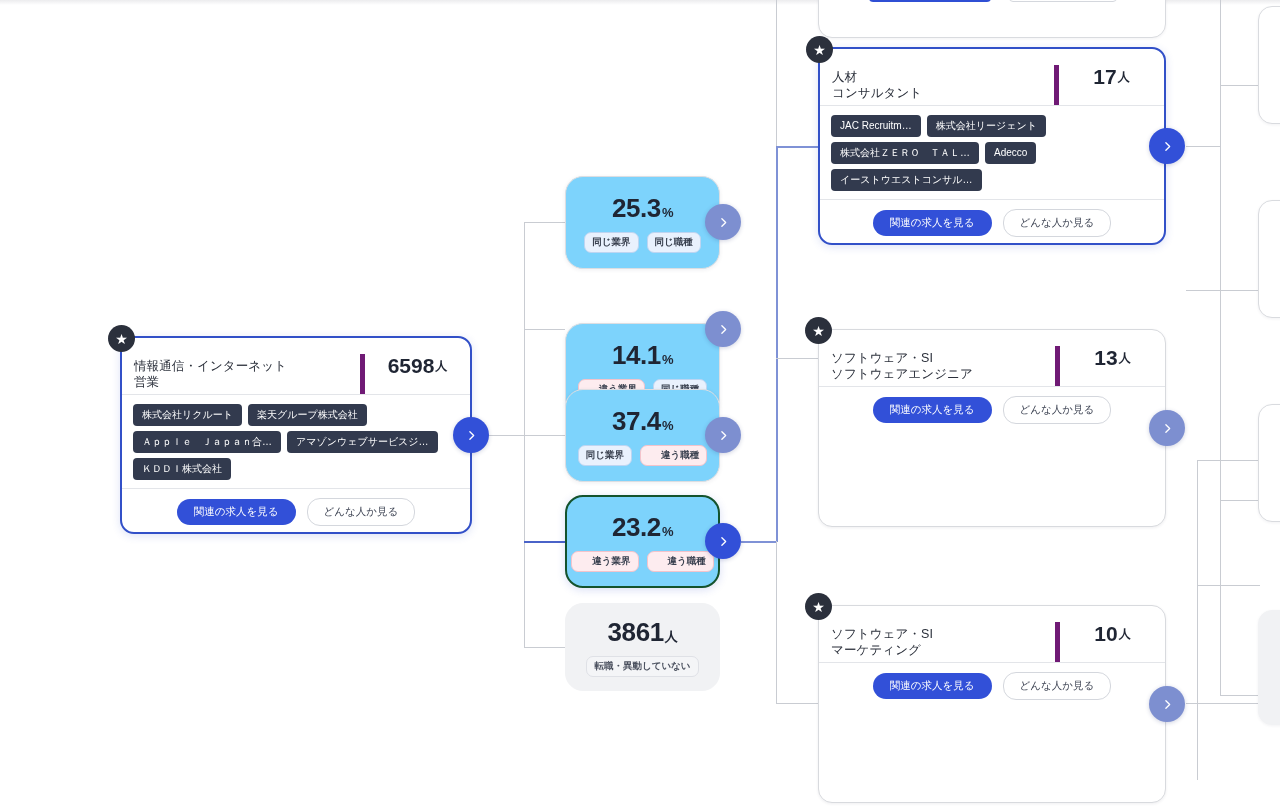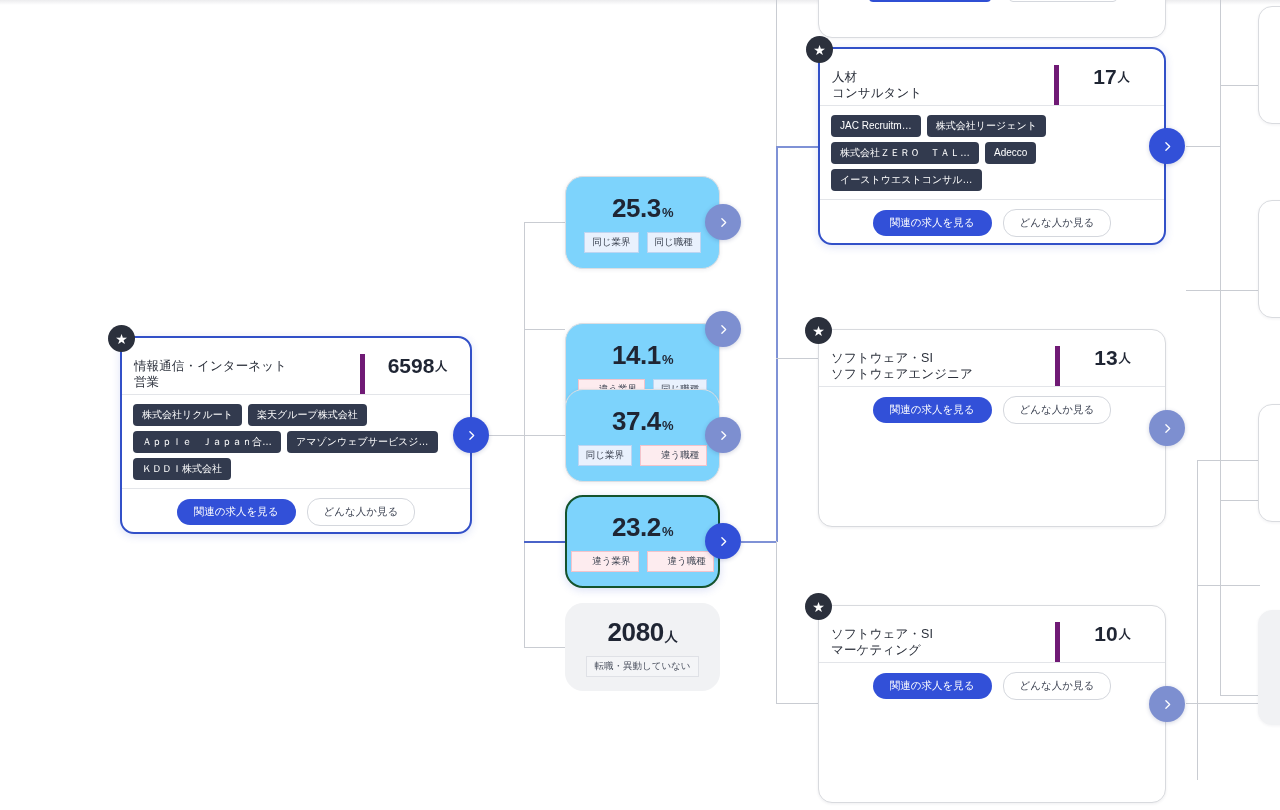--- a/index.html
+++ b/index.html
@@ -66,21 +66,21 @@
              fill:none; stroke-linecap:round; stroke-linejoin:round; }
 
   
   .pc { position:absolute; background:#7dd3fc; border:1px solid #dcdee2;
         border-radius:18px; box-shadow:0 1px 4px rgba(30,35,60,.07);
         display:flex; flex-direction:column; align-items:center; justify-content:center; }
   .pc.sel { border:2px solid #14532d; box-shadow:0 2px 9px rgba(50,80,200,.18); }
   .pc .pv { font-size:26px; font-weight:700; color:#1f2533; letter-spacing:-.4px; }
   .pc .pv .u { font-size:13px; font-weight:700; margin-left:1px; }
   .pc .tags { display:flex; gap:8px; margin-top:8px; }
-  .tg { font-size:9.5px; line-height:10px; padding:4px 7px 5px; border-radius:0; white-space:nowrap; }
+  .tg { font-size:9.5px; line-height:10px; padding:4px 7px 5px; border-radius:7px; white-space:nowrap;font-weight:bold; }
   .tg.same { background:#e9f1fd; border:1px solid #bdd5f2; color:#39404f; }
   .tg.diff { background:#fdecef; border:1px solid #f3c3cb; color:#39404f;padding-left:20px; }
   .tg.none { background:#f4f5f7; border:1px solid #dfe1e6; color:#4a505e; }
 
   .pc.gray { background:#f1f2f4; border:1px solid #f1f2f4; box-shadow:none; }
   .pc.gray .pv { color:#1f2533; }
 
   
   .ghost { position:absolute; background:#fff; border:1px solid #d9dbdf;
            border-radius:14px; box-shadow:0 1px 3px rgba(30,35,60,.06); }
@@ -216,21 +216,21 @@
       </div>
       <div class="arw on" style="left: 705px; top: 523px;">
         <svg viewBox="0 0 24 24">
           <polyline points="9 5 16 12 9 19"></polyline>
         </svg>
       </div>
     </div>
 
   <div class="pc gray" style="left:565px; top:603px; width:155px; height:88px;">
     <div class="pv">
-      <span>2080</span><span class="u">人</span>
+      <span>3861</span><span class="u">人</span>
     </div>
     <div class="tags">
       <span class="tg none">転職・異動していない</span>
     </div>
   </div>
 
   <div id="rcHost">
       <div class="card sel" style="left: 818px; top: 47px; width: 348px; height: 198px;">
         <div class="star">★</div>
         <div class="ehead">

